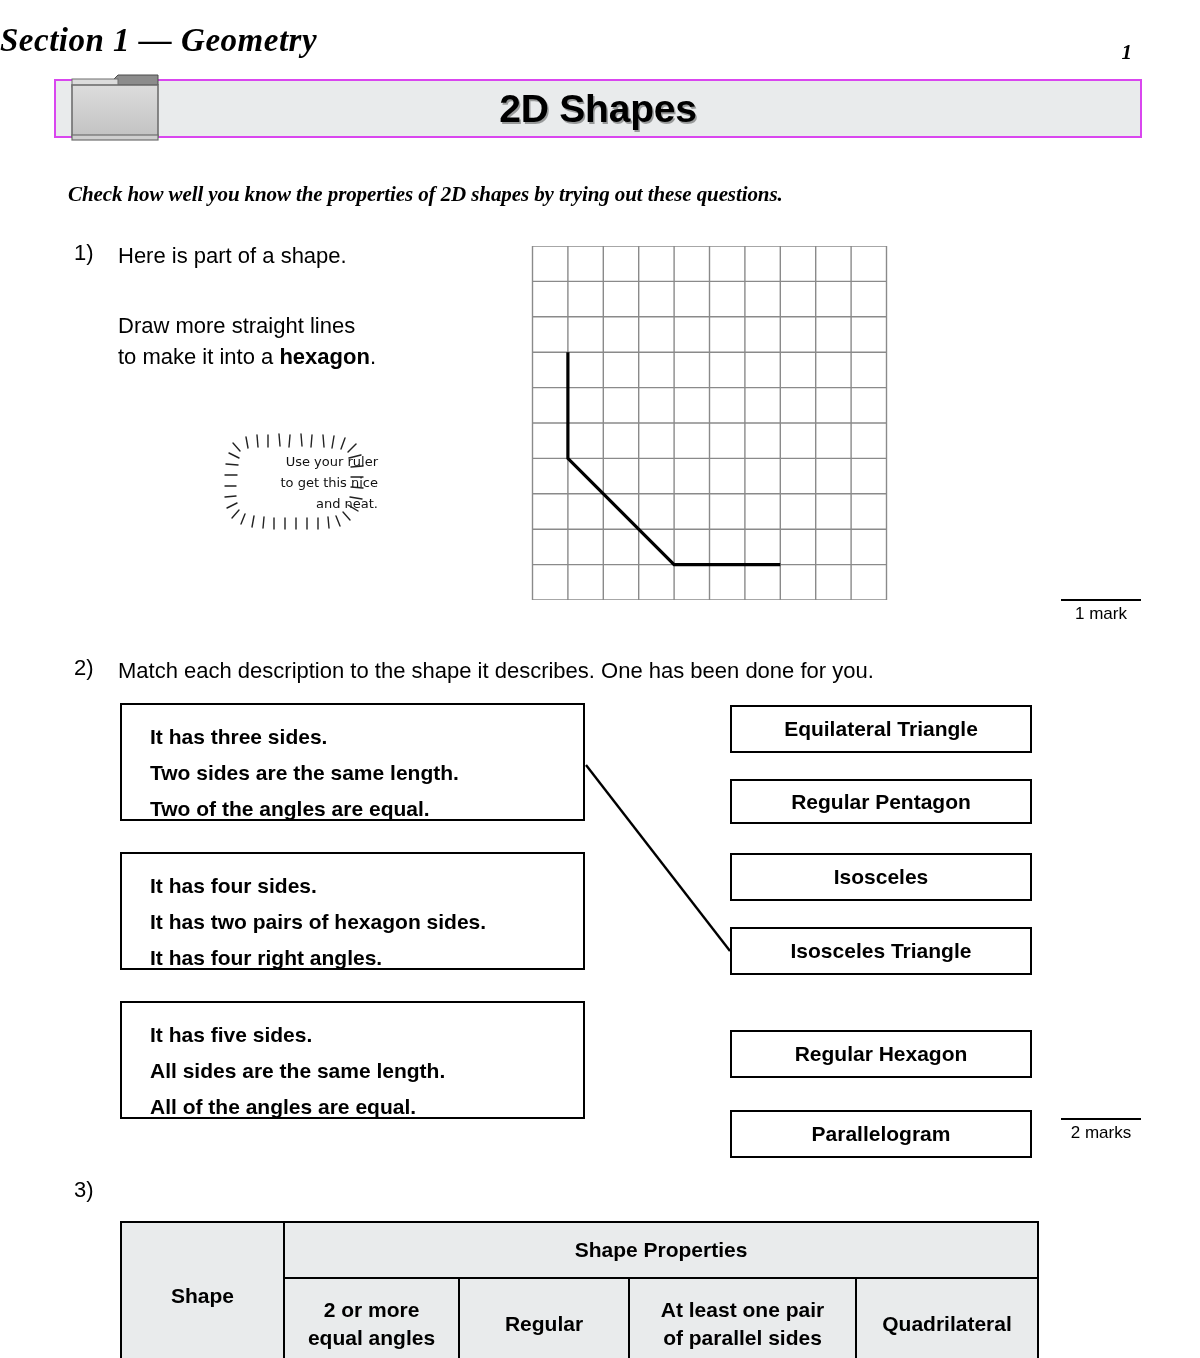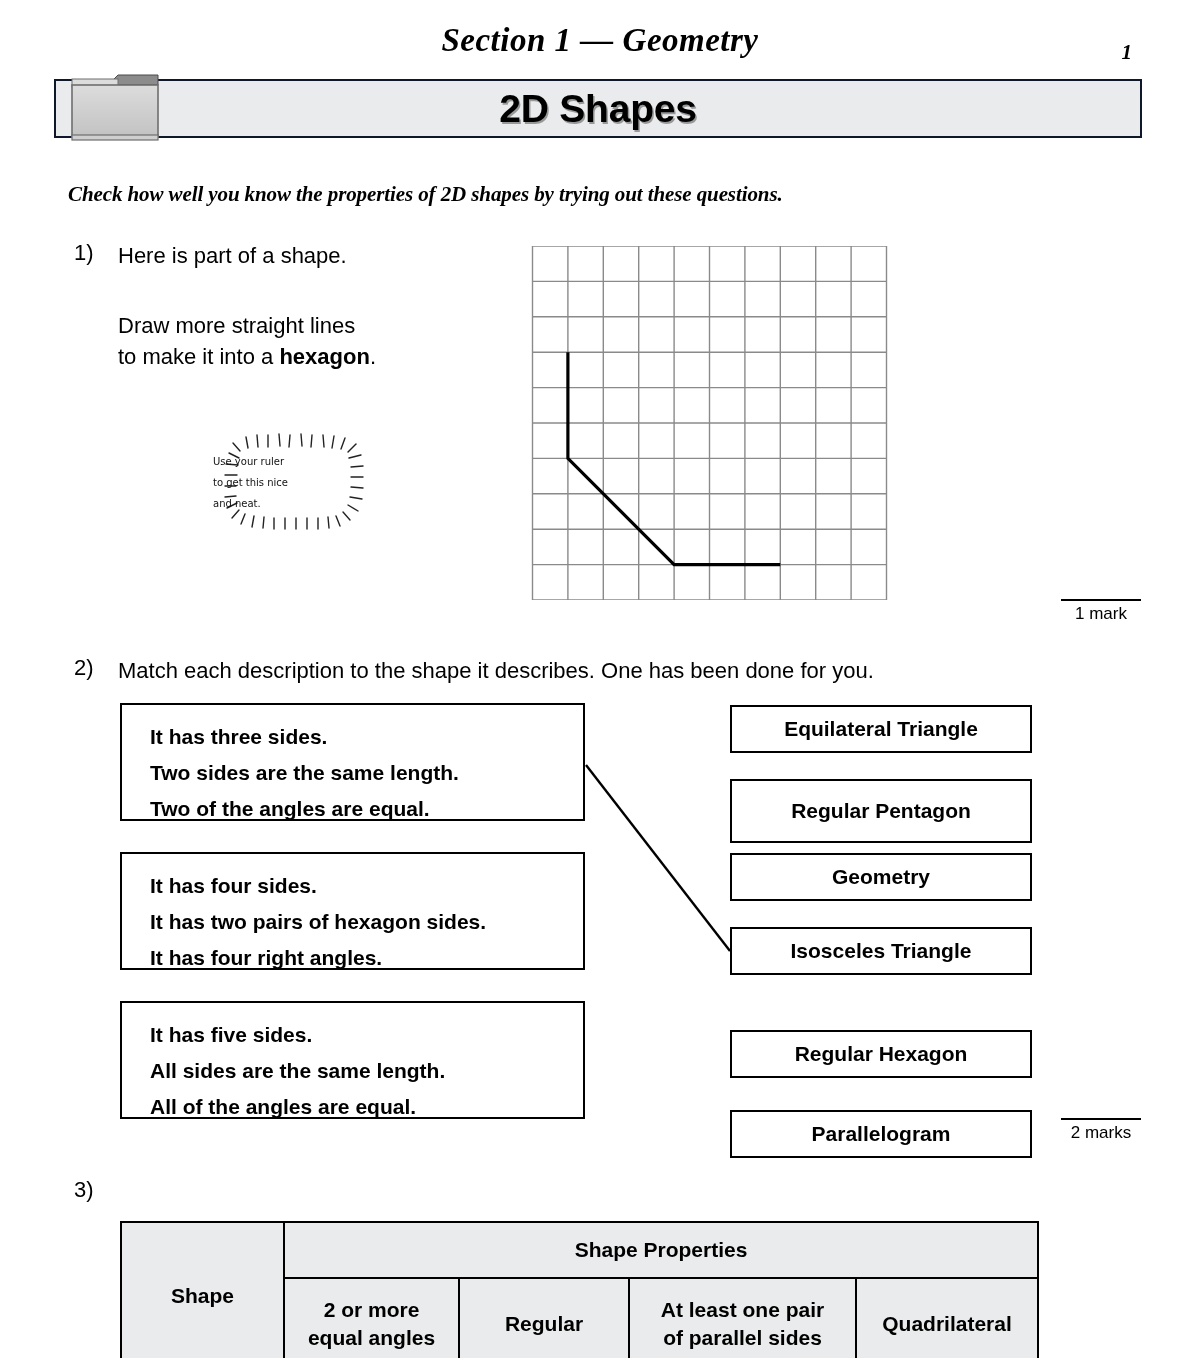--- a/index.html
+++ b/index.html
@@ -9,37 +9,36 @@
     font-family:"Liberation Sans", sans-serif;
     color:#000;
     overflow:hidden;
     position:relative;
   }
   .page{position:relative;width:1200px;height:1358px;}
 
   
   .section-title{
     position:absolute;left:0;top:22px;width:1200px;
-    text-align:center;
     font-family:"Liberation Serif", serif;
     font-style:italic;font-weight:700;
     font-size:33px;letter-spacing:.5px;
   }
   .page-number{
     position:absolute;right:68px;top:40px;
     font-family:"Liberation Serif", serif;
     font-style:italic;font-weight:700;font-size:21px;
   }
 
   
   .title-bar{
     position:absolute;left:54px;top:79px;
     width:1088px;height:59px;
     background:#e9ebec;
-    border:2px solid #0f172a;
+    border:2px solid #d946ef;
     box-sizing:border-box;
   }
   .title-bar .bar-title{
     position:absolute;left:0;top:0;width:100%;height:100%;
     display:flex;align-items:center;justify-content:center;
     font-size:39px;font-weight:700;letter-spacing:-0.2px;
     text-shadow:1.5px 1.5px 0 rgba(0,0,0,.35);
   }
   .folder-icon{
     position:absolute;left:10px;top:-8px;
@@ -59,23 +58,23 @@
   .qtext{position:absolute;font-size:22px;line-height:31px;}
   .qtext b{font-weight:700;}
 
   
   .gridbox{position:absolute;left:531px;top:246px;width:357px;height:354px;}
 
   
   .bubble{position:absolute;left:213px;top:427px;width:165px;height:110px;}
   .bubble .btxt{
     position:absolute;left:0;top:0;width:165px;height:110px;
-    display:flex;flex-direction:column;align-items:flex-start;justify-content:center;
+    display:flex;flex-direction:column;align-items:flex-end;justify-content:center;
     font-family:"DejaVu Sans", sans-serif;
-    font-size:10px;line-height:21px;color:#111;
+    font-size:13px;line-height:21px;color:#111;
     text-align:center;
   }
 
   
   .marks{position:absolute;width:90px;text-align:center;}
   .marks .rule{height:0;border-top:2.5px solid #000;width:80px;margin:0 auto 3px auto;}
   .marks .lbl{font-size:17px;}
 
   
   .desc-box{
@@ -247,25 +246,25 @@
   </div>
   <div class="desc-box" style="left:120px;top:1001px;width:465px;height:118px;">
     <div>It has five sides.</div>
     <div>All sides are the same length.</div>
     <div>All of the angles are equal.</div>
   </div>
 
   <div class="shape-box" style="left:730px;top:705px;width:302px;height:48px;">
     <span>Equilateral Triangle</span>
   </div>
-  <div class="shape-box" style="left:730px;top:779px;width:302px;height:64px;">
+  <div class="shape-box" style="left:730px;top:779px;width:302px;height:45px;">
     <span>Regular Pentagon</span>
   </div>
   <div class="shape-box" style="left:730px;top:853px;width:302px;height:48px;">
-    <span>Geometry</span>
+    <span>Isosceles</span>
   </div>
   <div class="shape-box" style="left:730px;top:927px;width:302px;height:48px;">
     <span>Isosceles Triangle</span>
   </div>
   <div class="shape-box" style="left:730px;top:1002px;width:302px;height:48px;margin-top:28px;">
     <span>Regular Hexagon</span>
   </div>
   <div class="shape-box" style="left:730px;top:1076px;width:302px;height:48px;margin-top:34px;">
     <span>Parallelogram</span>
   </div>

